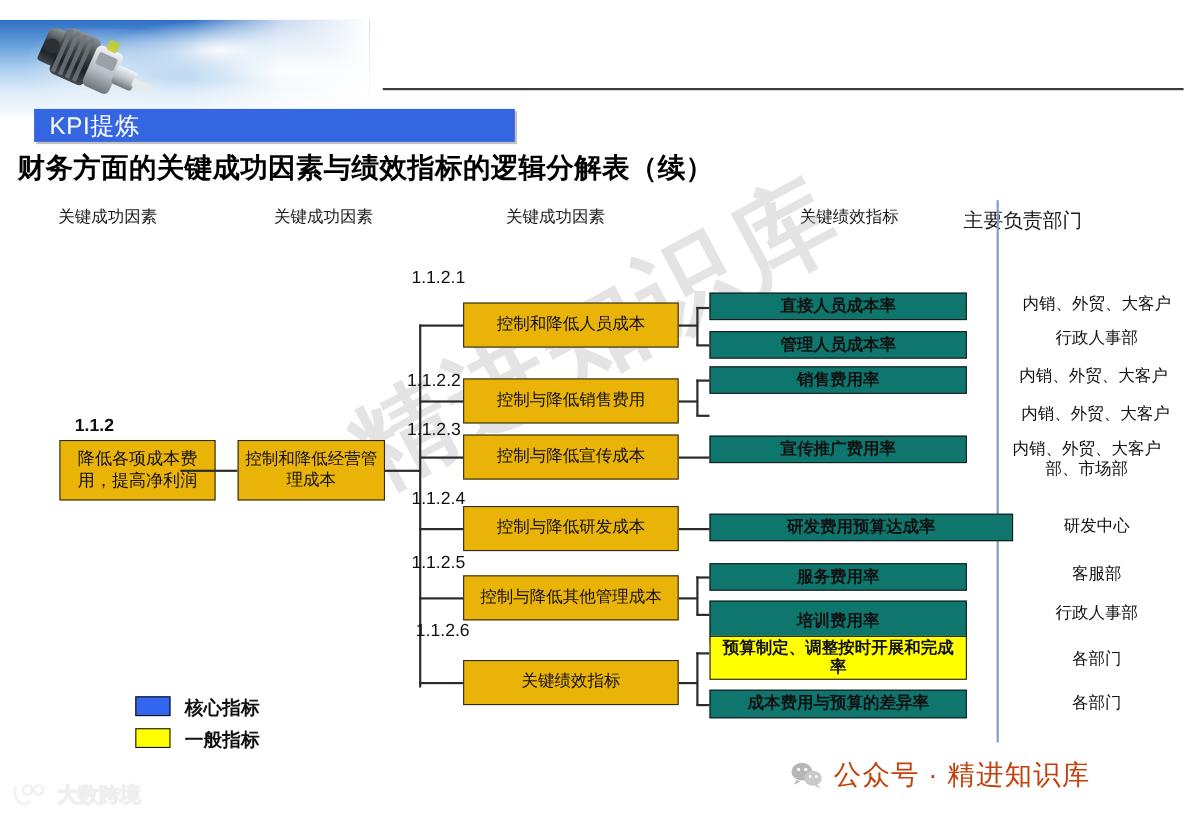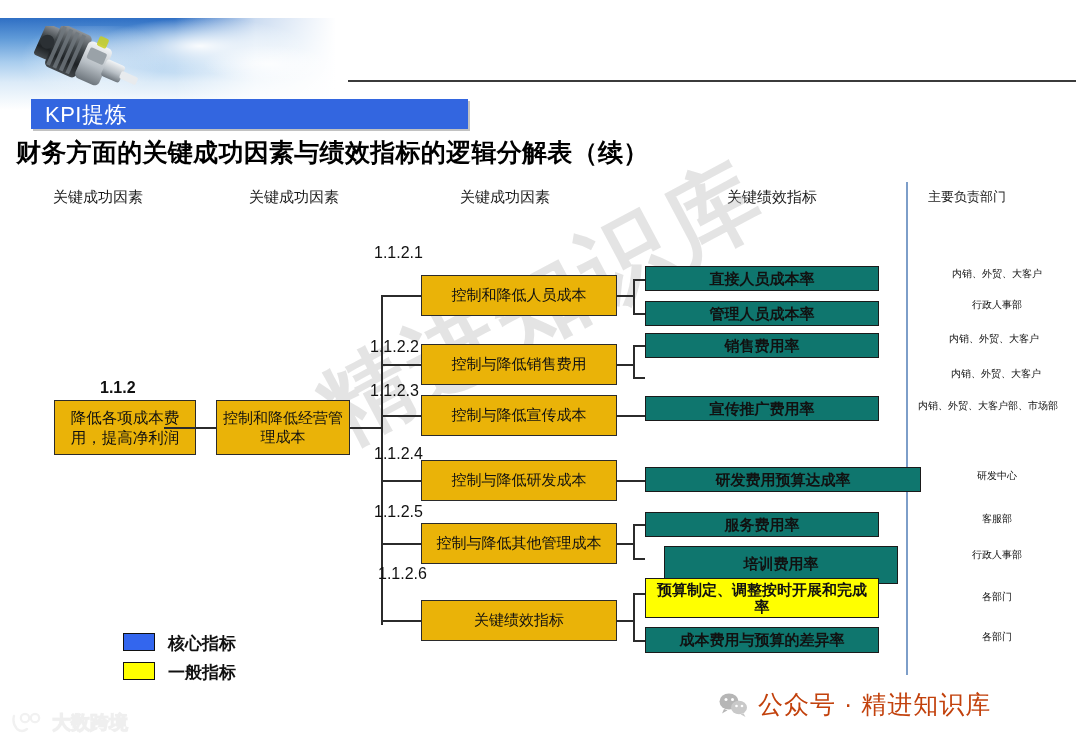--- a/index.html
+++ b/index.html
@@ -101,21 +101,21 @@
     position: absolute;
     top: 188px;
     font-size: 15px;
     color: #1a1a1a;
     white-space: nowrap;
   }
   .col-head.c1 { left: 53px; }
   .col-head.c2 { left: 249px; }
   .col-head.c3 { left: 460px; }
   .col-head.c4 { left: 727px; }
-  .col-head.c5 { left: 928px; font-size: 13px; }
+  .col-head.c5 { left: 876px; font-size: 18px; }
 
   
   .v-divider {
     position: absolute;
     left: 906px;
     top: 182px;
     width: 0;
     height: 493px;
     border-left: 2px solid #7d9ec9;
   }
@@ -172,21 +172,21 @@
   .ln {
     position: absolute;
     background: #2b2b2b;
   }
   .ln.h { height: 1.6px; }
   .ln.v { width: 1.6px; }
 
   
   .dept {
     position: absolute;
-    font-size: 10px;
+    font-size: 15px;
     color: #111111;
     white-space: nowrap;
     text-align: center;
     line-height: 1.22;
   }
 
   
   .legend-swatch {
     position: absolute;
     width: 32px;
@@ -302,21 +302,21 @@
   <div class="col-head c1">关键成功因素</div>
   <div class="col-head c2">关键成功因素</div>
   <div class="col-head c3">关键成功因素</div>
   <div class="col-head c4">关键绩效指标</div>
   <div class="col-head c5">主要负责部门</div>
 
   <div class="v-divider"></div>
 
   <div class="wm-diagonal">精进知识库</div>
 
-  <div class="num bold" style="left:68px; top:379px;margin-left:32px;">1.1.2</div>
+  <div class="num bold" style="left:68px; top:379px;">1.1.2</div>
   <div class="node root" style="left:22px; top:400px; width:142px; height:55px;margin-left:32px;">降低各项成本费用，提高净利润</div>
 
   <div class="ln h" style="left:164px; top:427px; width:52px;"></div>
 
   <div class="node" style="left:216px; top:400px; width:134px; height:55px;">控制和降低经营管理成本</div>
 
   <div class="ln h" style="left:350px; top:427px; width:32px;"></div>
 
   <div class="ln v" style="left:381px; top:295px; height:330px;"></div>
 
@@ -364,21 +364,21 @@
   <div class="ln v" style="left:633px; top:593px; height:48px;"></div>
   <div class="ln h" style="left:633px; top:593px; width:12px;"></div>
   <div class="ln h" style="left:633px; top:640px; width:12px;"></div>
 
   <div class="kpi-box core" style="left:645px; top:266px; width:234px; height:25px;">直接人员成本率</div>
   <div class="kpi-box core" style="left:645px; top:301px; width:234px; height:25px;">管理人员成本率</div>
   <div class="kpi-box core" style="left:645px; top:333px; width:234px; height:25px;">销售费用率</div>
   <div class="kpi-box core" style="left:645px; top:396px; width:234px; height:25px;">宣传推广费用率</div>
   <div class="kpi-box core" style="left:645px; top:467px; width:276px; height:25px;">研发费用预算达成率</div>
   <div class="kpi-box core" style="left:645px; top:512px; width:234px; height:25px;">服务费用率</div>
-  <div class="kpi-box core" style="left:664px; top:546px; width:234px; height:38px;font-family:Liberation Serif, serif;">培训费用率</div>
+  <div class="kpi-box core" style="left:645px; top:546px; width:234px; height:38px;">培训费用率</div>
   <div class="kpi-box general" style="left:645px; top:578px; width:234px; height:40px;">预算制定、调整按时开展和完成率</div>
   <div class="kpi-box core" style="left:645px; top:627px; width:234px; height:26px;">成本费用与预算的差异率</div>
 
   <div class="dept" style="left:922px; top:268px; width:150px;">内销、外贸、大客户</div>
   <div class="dept" style="left:922px; top:299px; width:150px;">行政人事部</div>
   <div class="dept" style="left:915px; top:333px; width:158px;">内销、外贸、大客户</div>
   <div class="dept" style="left:918px; top:368px; width:156px;">内销、外贸、大客户</div>
   <div class="dept" style="left:918px; top:400px; width:140px; white-space:normal;">内销、外贸、大客户部、市场部</div>
   <div class="dept" style="left:922px; top:470px; width:150px;">研发中心</div>
   <div class="dept" style="left:922px; top:513px; width:150px;">客服部</div>

